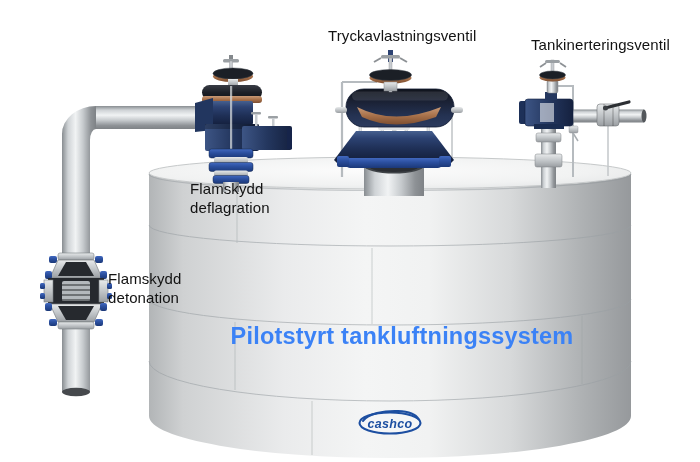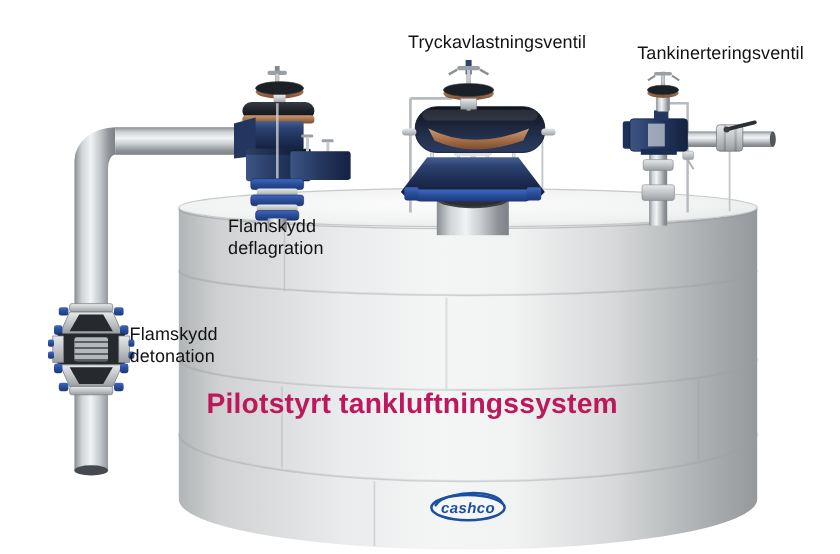--- a/index.html
+++ b/index.html
@@ -6,22 +6,22 @@
   #canvas{
     position:relative;width:700px;height:462px;overflow:hidden;
     background:#ffffff;font-family:"Liberation Sans",sans-serif;
   }
   #canvas svg{position:absolute;left:0;top:0;}
   .lbl{
     position:absolute;color:#121212;font-size:15px;line-height:18.5px;
     white-space:pre-line;letter-spacing:0.1px;
   }
   .title{
-    position:absolute;left:172px;top:323px;width:460px;text-align:left;
-    font-size:23.5px;font-weight:bold;color:#be185d;letter-spacing:0.2px;
+    position:absolute;left:172px;top:323px;width:460px;text-align:center;
+    font-size:23.5px;font-weight:bold;color:#3b82f6;letter-spacing:0.2px;
   }
 </style>
 </head>
 <body>
 
 <div id="canvas">
 
 <svg width="700" height="462" viewBox="0 0 700 462">
   <defs>
     <linearGradient id="gTankWall" x1="0" y1="0" x2="1" y2="0">
@@ -251,21 +251,21 @@
 
     <rect x="551" y="60" width="3" height="21" fill="#c8ccd0" stroke="#8a8e92" stroke-width="0.4"></rect>
     <rect x="545" y="60" width="15" height="3" rx="1.5" fill="#9ba0a4"></rect>
     <path d="M546,63 L540,67 M560,63 L566,67" stroke="#8d9195" stroke-width="1.8" fill="none"></path>
     <ellipse cx="552.5" cy="77.5" rx="13" ry="4" fill="url(#gCopper)"></ellipse>
     <ellipse cx="552.5" cy="75" rx="13" ry="4" fill="#1b1f26" stroke="#3a4048" stroke-width="0.5"></ellipse>
   </g>
 </svg>
 
 
-<div class="lbl" style="left:328px;top:27px;margin-left:12px;">Tryckavlastningsventil</div>
+<div class="lbl" style="left:328px;top:27px;">Tryckavlastningsventil</div>
 
 <div class="lbl" style="left:531px;top:36px;">Tankinerteringsventil</div>
 
 <div class="lbl" style="left:190px;top:180px;">Flamskydd
 deflagration</div>
 
 <div class="lbl" style="left:108px;top:270px;">Flamskydd
 detonation</div>
 
 <div class="title">Pilotstyrt tankluftningssystem</div>

